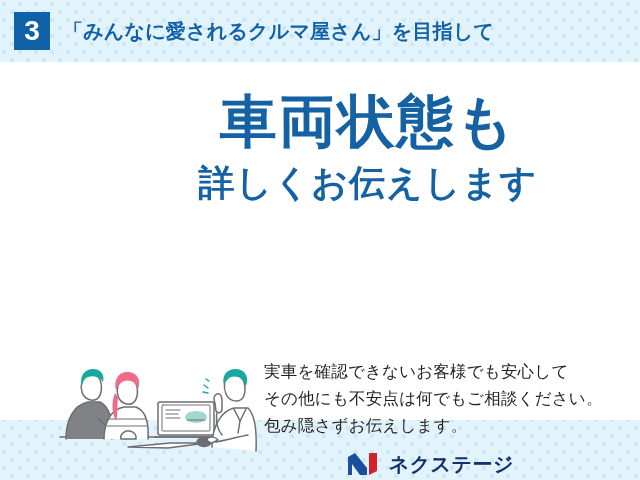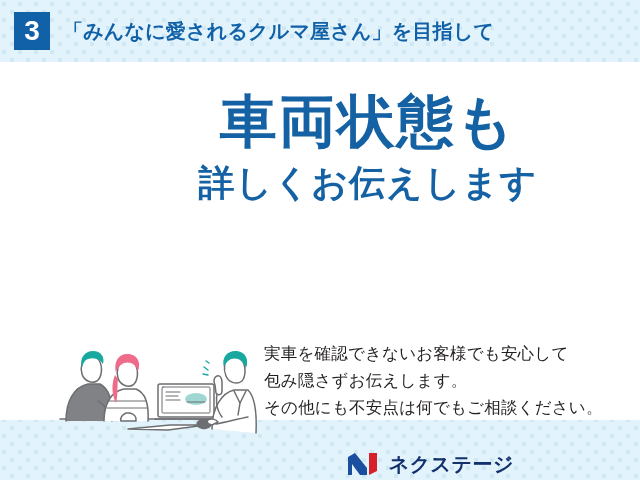--- a/index.html
+++ b/index.html
@@ -86,21 +86,21 @@
   .headline .line2 {
     font-size: 36px;
     letter-spacing: 1px;
     margin-top: 12px;
   }
 
   
   .lower {
     position: absolute;
     left: 0;
-    top: 212px;
+    top: 230px;
     width: 583px;
     height: 146px;
   }
 
   .illustration {
     position: absolute;
     left: 52px;
     top: 55px;
     width: 205px;
     height: 112px;
@@ -217,22 +217,22 @@
             <path d="M196 88 C186 90 174 93 164 95" stroke="#6d6e71"></path>
             <path d="M160 96 C156 95 154 93 156 91 C159 89 164 90 166 93 Z" fill="#ffffff" stroke="#6d6e71"></path>
 
             <path d="M152 38 L156 41 M151 45 L156 46 M154 32 L157 34" stroke="#19a8a0" stroke-width="1.4"></path>
           </g>
         </svg>
       </div>
 
       <div class="body-copy">
         <div>実車を確認できないお客様でも安心して</div>
+        <div>その他にも不安点は何でもご相談ください。</div>
         <div>包み隠さずお伝えします。</div>
-        <div>その他にも不安点は何でもご相談ください。</div>
       </div>
 
     </div>
   </div>
 
   <div class="footer">
     <div class="logo">
       <svg class="logo-mark" viewBox="0 0 34 26">
         <path d="M1 24 L1 6 L8 2 L20 17 L20 24 L13 24 L5 13 L5 24 Z" fill="#1a4fa0"></path>
         <path d="M22 2 L30 2 L30 20 L22 24 Z" fill="#d6202a"></path>

